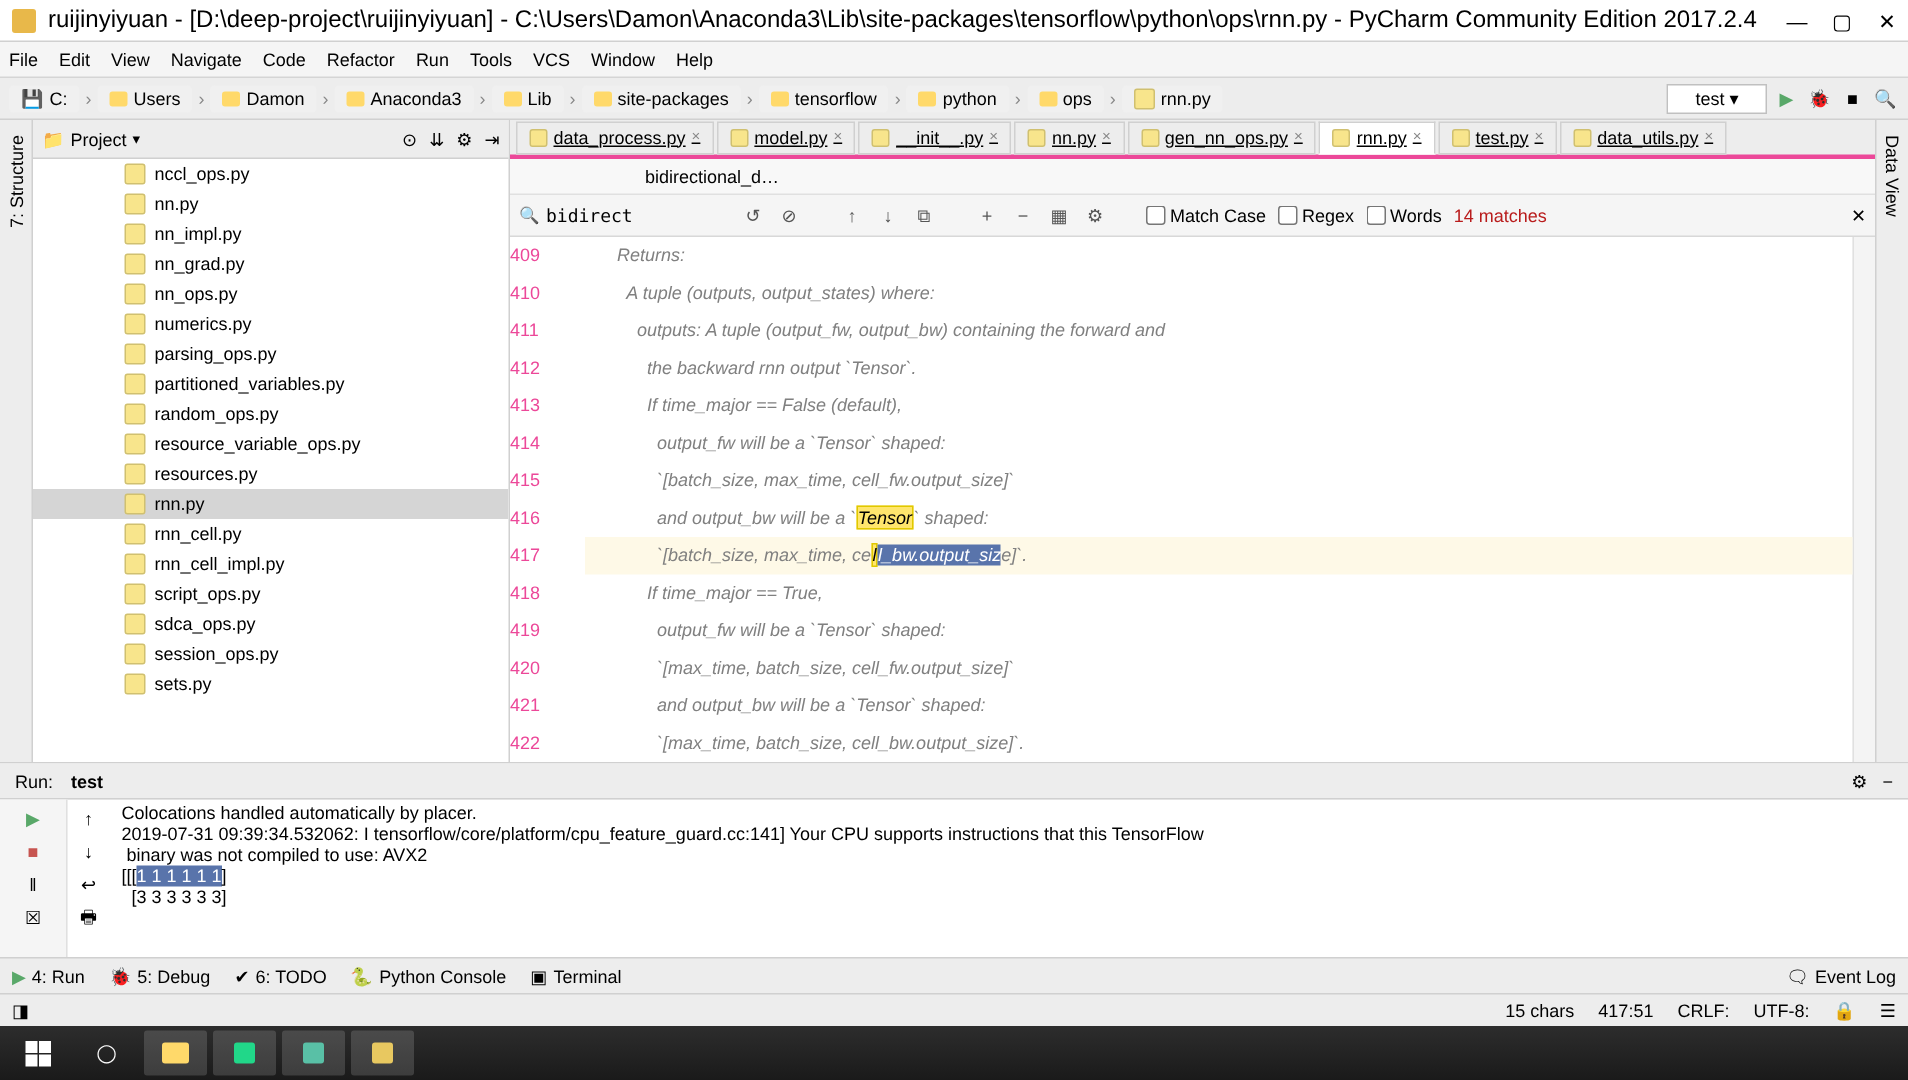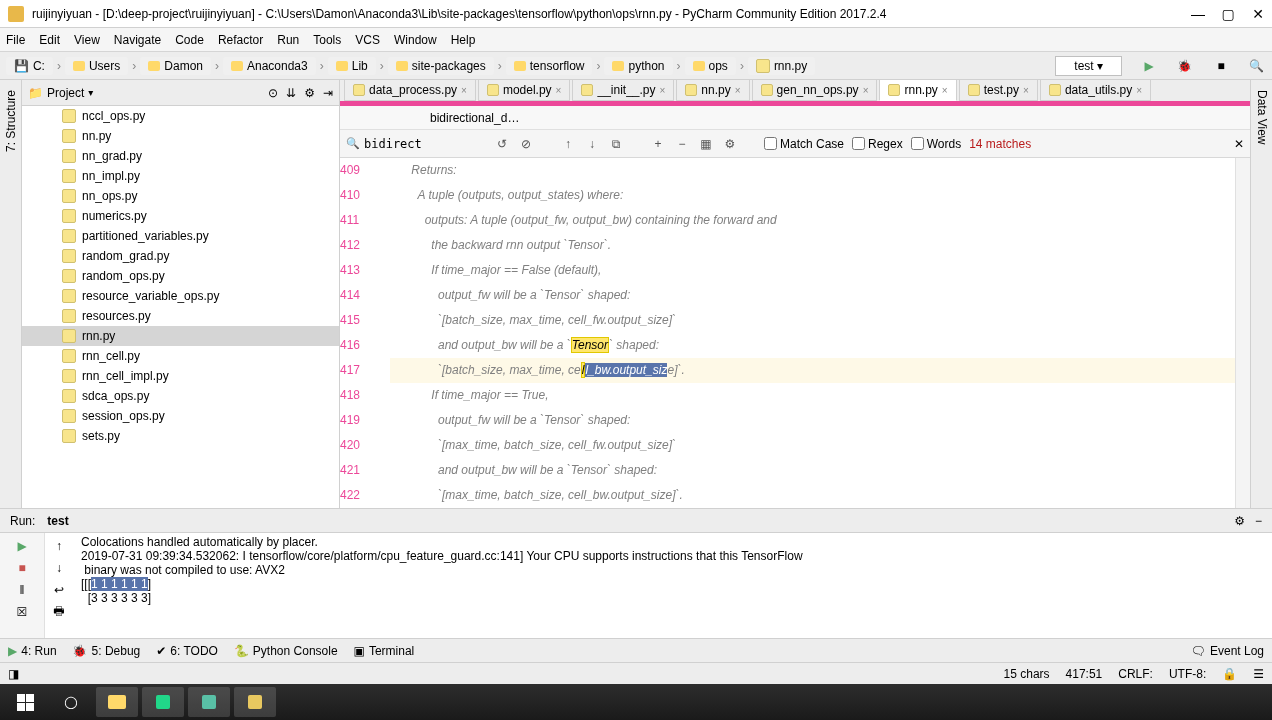--- a/index.html
+++ b/index.html
@@ -1,43 +1,43 @@
 <!DOCTYPE html>
 <html><head>
 <meta charset="utf-8">
 <style>
 * { margin: 0; padding: 0; box-sizing: border-box; font-family: "Segoe UI", Arial, sans-serif; font-size: 12px; }
 body { width: 1272px; height: 720px; background: #f0f0f0; overflow: hidden; display: flex; flex-direction: column; }
 .title-bar { height: 28px; background: #ffffff; display: flex; align-items: center; padding: 0 8px; border-bottom: 1px solid #d0d0d0; }
 .title-icon { width: 16px; height: 16px; background: #e8b84a; border-radius: 2px; margin-right: 8px; }
-.title-text { flex: 1; font-size: 12px; }
+.title-text { flex: 1; font-size: 16px; }
 .window-controls { display: flex; gap: 18px; }
 .win-ctrl { width: 12px; height: 12px; display: flex; align-items: center; justify-content: center; cursor: pointer; font-size: 14px; }
 .menu-bar { height: 24px; background: #f5f5f5; display: flex; align-items: center; padding: 0 6px; gap: 14px; border-bottom: 1px solid #d5d5d5; }
 .menu-item { cursor: pointer; text-decoration-color: rgba(0,0,0,0.2); }
 .nav-bar { height: 28px; background: #ededed; display: flex; align-items: center; padding: 0 6px; border-bottom: 1px solid #d0d0d0; }
 .breadcrumb { display: flex; align-items: center; gap: 2px; flex: 1; }
 .crumb { padding: 2px 8px; background: #f0f0f0; border-radius: 3px; cursor: pointer; display: flex; align-items: center; gap: 4px; }
 .crumb-sep { width: 8px; text-align: center; color: #888; }
-.toolbar-right { display: flex; align-items: center; gap: 18px; margin-left: 20px; }
+.toolbar-right { display: flex; align-items: center; gap: 4px; margin-left: 20px; }
 .run-select { padding: 2px 18px; background: #fff; border: 1px solid #c0c0c0; cursor: pointer; }
 .run-btn { width: 18px; height: 18px; cursor: pointer; display: inline-flex; align-items: center; justify-content: center; }
 .main-area { flex: 1; display: flex; min-height: 0; }
 .left-gutter { width: 22px; background: #ededed; border-right: 1px solid #d0d0d0; writing-mode: vertical-rl; display: flex; align-items: center; justify-content: flex-start; gap: 10px; padding-top: 10px; font-size: 11px; }
 .project-panel { width: 318px; background: #fff; border-right: 1px solid #d0d0d0; display: flex; flex-direction: column; }
 .project-header { height: 26px; background: #ededed; display: flex; align-items: center; padding: 0 6px; border-bottom: 1px solid #d0d0d0; }
 .project-title { flex: 1; display: flex; align-items: center; gap: 4px; }
 .project-title .chev { font-size: 10px; }
 .project-tools { display: flex; gap: 8px; }
 .file-list { flex: 1; overflow: hidden; font-size: 13px; }
-.file-item { height: 20px; display: flex; align-items: center; padding-left: 40px; gap: 6px; cursor: pointer; }
+.file-item { height: 20px; display: flex; align-items: center; padding-left: 61px; gap: 6px; cursor: pointer; }
 .file-item.selected { background: #d5d5d5; }
 .py-icon { width: 14px; height: 14px; background: #f8e58c; border: 1px solid #d0c070; border-radius: 2px; }
 .editor-panel { flex: 1; display: flex; flex-direction: column; background: #fff; min-width: 0; }
-.tab-bar { height: 26px; background: #ededed; display: flex; align-items: flex-end; padding: 0 4px; border-bottom: 5px solid #ec4899; }
+.tab-bar { height: 26px; background: #ededed; display: flex; align-items: center; padding: 0 4px; border-bottom: 3px solid #ec4899; text-decoration: underline; }
 .tab { height: 22px; padding: 0 8px; display: flex; align-items: center; gap: 4px; background: #ededed; border: 1px solid #d0d0d0; margin-right: 2px; cursor: pointer; }
 .tab.active { background: #fff; border-bottom-color: #fff; }
 .tab-close { font-size: 10px; color: #888; }
 .context-bar { height: 24px; background: #f8f8f8; border-bottom: 1px solid #e0e0e0; display: flex; align-items: center; padding-left: 90px; }
 .find-bar { height: 28px; background: #f5f5f5; border-bottom: 1px solid #d8d8d8; display: flex; align-items: center; padding: 0 6px; gap: 8px; }
 .find-input { border: none; background: transparent; outline: none; width: 140px; font-family: Consolas, monospace; padding-left: 18px;}
 .find-icon-box { position: relative; display: flex; align-items: center; }
 .find-icon-box::before { content: "🔍"; position: absolute; left: 0; font-size: 11px; }
 .find-ctrl { width: 16px; height: 16px; display: inline-flex; align-items: center; justify-content: center; cursor: pointer; font-size: 12px; color: #555; }
 .find-check { display: flex; align-items: center; gap: 3px; }
@@ -186,44 +186,44 @@
         <div class="file-item">
           <span class="py-icon"></span>
           <span>nccl_ops.py</span>
         </div>
         <div class="file-item">
           <span class="py-icon"></span>
           <span>nn.py</span>
         </div>
         <div class="file-item">
           <span class="py-icon"></span>
+          <span>nn_impl.py</span>
+        </div>
+        <div class="file-item">
+          <span class="py-icon"></span>
           <span>nn_grad.py</span>
         </div>
         <div class="file-item">
           <span class="py-icon"></span>
-          <span>nn_impl.py</span>
-        </div>
-        <div class="file-item">
-          <span class="py-icon"></span>
           <span>nn_ops.py</span>
         </div>
         <div class="file-item">
           <span class="py-icon"></span>
           <span>numerics.py</span>
         </div>
         <div class="file-item">
           <span class="py-icon"></span>
+          <span>parsing_ops.py</span>
+        </div>
+        <div class="file-item">
+          <span class="py-icon"></span>
           <span>partitioned_variables.py</span>
         </div>
         <div class="file-item">
           <span class="py-icon"></span>
-          <span>random_grad.py</span>
-        </div>
-        <div class="file-item">
-          <span class="py-icon"></span>
           <span>random_ops.py</span>
         </div>
         <div class="file-item">
           <span class="py-icon"></span>
           <span>resource_variable_ops.py</span>
         </div>
         <div class="file-item">
           <span class="py-icon"></span>
           <span>resources.py</span>
         </div>
@@ -231,20 +231,24 @@
           <span class="py-icon"></span>
           <span>rnn.py</span>
         </div>
         <div class="file-item">
           <span class="py-icon"></span>
           <span>rnn_cell.py</span>
         </div>
         <div class="file-item">
           <span class="py-icon"></span>
           <span>rnn_cell_impl.py</span>
+        </div>
+        <div class="file-item">
+          <span class="py-icon"></span>
+          <span>script_ops.py</span>
         </div>
         <div class="file-item">
           <span class="py-icon"></span>
           <span>sdca_ops.py</span>
         </div>
         <div class="file-item">
           <span class="py-icon"></span>
           <span>session_ops.py</span>
         </div>
         <div class="file-item">

